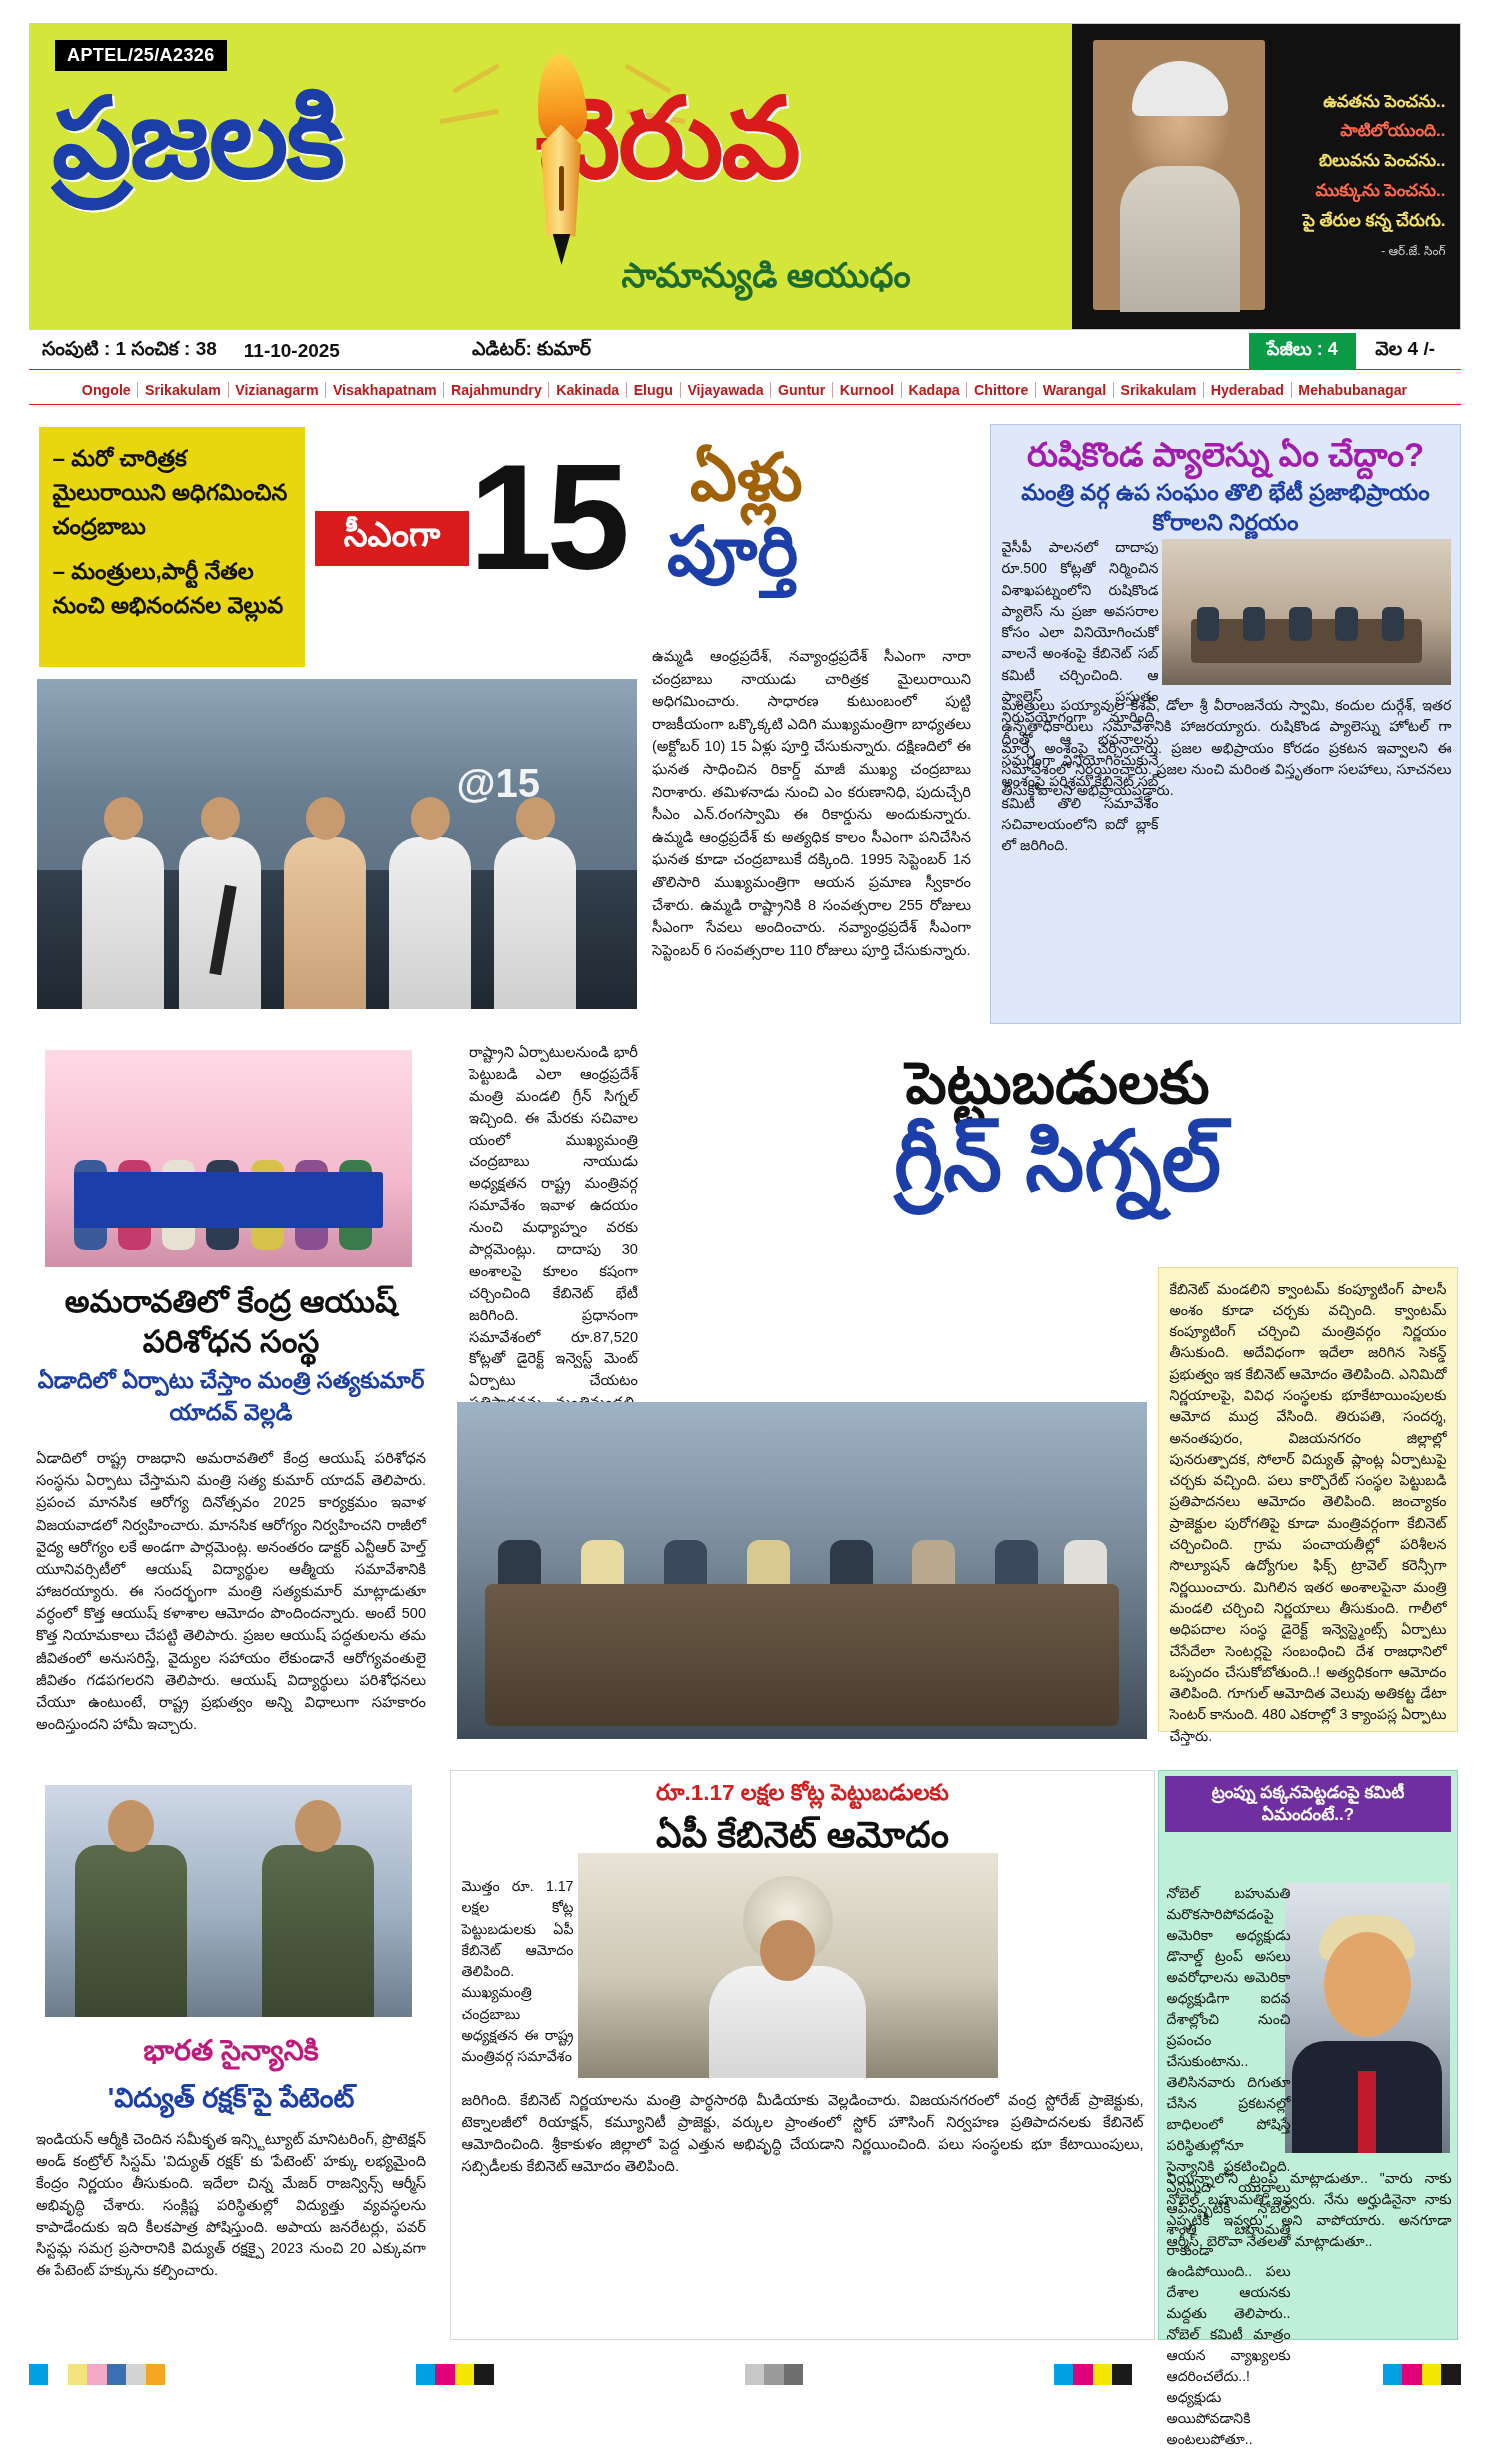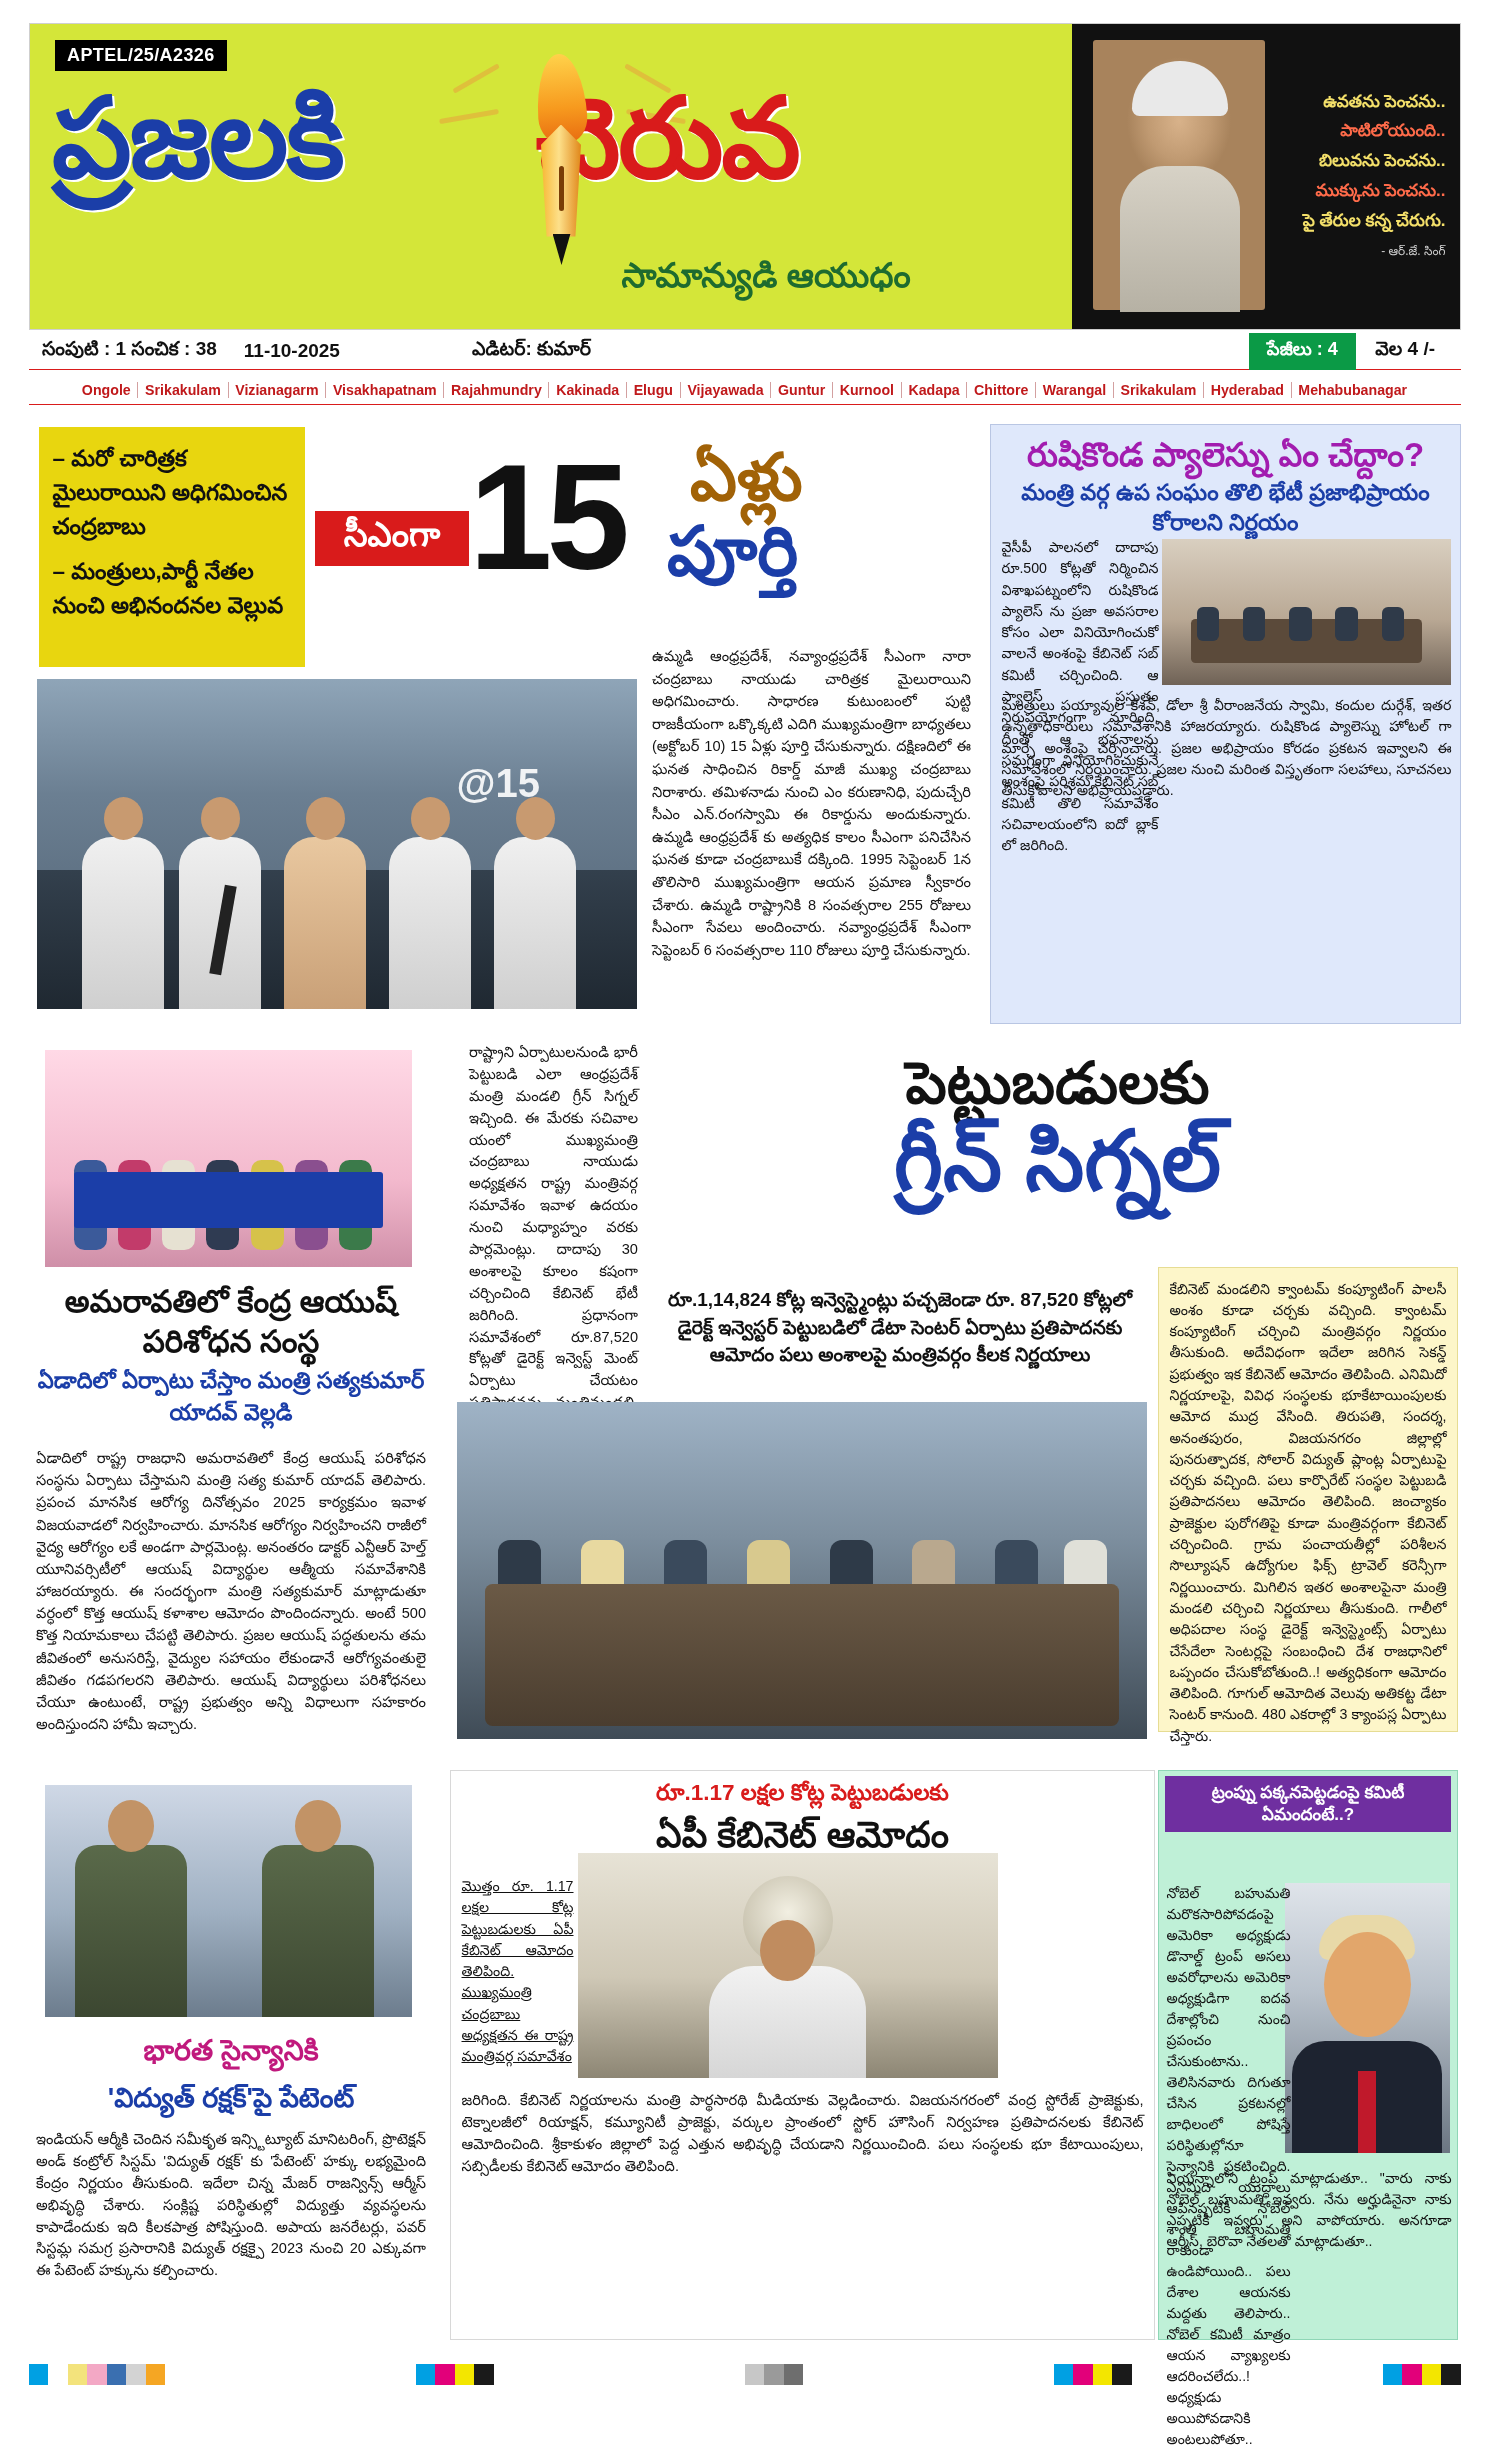--- a/index.html
+++ b/index.html
@@ -362,21 +362,21 @@
     margin-left: -79px;
     background: linear-gradient(180deg,#f2f2f2 0%, #d6d6d6 100%);
     border-radius: 45px 45px 0 0;
   }
   .apc-photo .spk-head {
     position: absolute; left: 50%; bottom: 97px; width: 55px; height: 61px;
     margin-left: -28px; border-radius: 50%; background: #c08c5f;
   }
   .apc-left {
     position: absolute; left: 10.5px; top: 105px; width: 112px;
-    font-size: 14.2px; line-height: 1.5; text-align: justify; color: #111; text-decoration: underline;
+    font-size: 14.2px; line-height: 1.5; text-align: justify; color: #111;
   }
   .apc-body {
     position: absolute; left: 10.5px; top: 319px; width: 682px;
     font-size: 14.6px; line-height: 1.5; text-align: justify; color: #111;
   }
 
   
   .trump {
     position: absolute; left: 1158px; top: 1770px; width: 300px; height: 570px;
     background: #bff0d7; border: 0.7px solid #8fd6b6;
@@ -559,21 +559,20 @@
   </div>
   <div class="ayush-h1">అమరావతిలో కేంద్ర ఆయుష్ పరిశోధన సంస్థ</div>
   <div class="ayush-h2">ఏడాదిలో ఏర్పాటు చేస్తాం మంత్రి సత్యకుమార్ యాదవ్ వెల్లడి</div>
   <div class="ayush-body">ఏడాదిలో రాష్ట్ర రాజధాని అమరావతిలో కేంద్ర ఆయుష్ పరిశోధన సంస్థను ఏర్పాటు చేస్తామని మంత్రి సత్య కుమార్ యాదవ్ తెలిపారు. ప్రపంచ మానసిక ఆరోగ్య దినోత్సవం 2025 కార్యక్రమం ఇవాళ విజయవాడలో నిర్వహించారు. మానసిక ఆరోగ్యం నిర్వహించని రాజీలో వైద్య ఆరోగ్యం లకే అండగా పార్లమెంట్ల. అనంతరం డాక్టర్ ఎన్టీఆర్ హెల్త్ యూనివర్సిటీలో ఆయుష్ విద్యార్థుల ఆత్మీయ సమావేశానికి హాజరయ్యారు. ఈ సందర్భంగా మంత్రి సత్యకుమార్ మాట్లాడుతూ వర్ధంలో కొత్త ఆయుష్ కళాశాల ఆమోదం పొందిందన్నారు. అంటే 500 కొత్త నియామకాలు చేపట్టి తెలిపారు. ప్రజల ఆయుష్ పద్ధతులను తమ జీవితంలో అనుసరిస్తే, వైద్యుల సహాయం లేకుండానే ఆరోగ్యవంతులై జీవితం గడపగలరని తెలిపారు. ఆయుష్ విద్యార్థులు పరిశోధనలు చేయూ ఉంటుంటే, రాష్ట్ర ప్రభుత్వం అన్ని విధాలుగా సహకారం అందిస్తుందని హామీ ఇచ్చారు.</div>
 
   <div class="invest-col">రాష్ట్రాని ఏర్పాటులనుండి భారీ పెట్టుబడి ఎలా ఆంధ్రప్రదేశ్ మంత్రి మండలి గ్రీన్ సిగ్నల్ ఇచ్చింది. ఈ మేరకు సచివాల యంలో ముఖ్యమంత్రి చంద్రబాబు నాయుడు అధ్యక్షతన రాష్ట్ర మంత్రివర్గ సమావేశం ఇవాళ ఉదయం నుంచి మధ్యాహ్నం వరకు పార్లమెంట్లు. దాదాపు 30 అంశాలపై కూలం కషంగా చర్చించింది కేబినెట్ భేటీ జరిగింది. ప్రధానంగా సమావేశంలో రూ.87,520 కోట్లతో డైరెక్ట్ ఇన్వెస్ట్ మెంట్ ఏర్పాటు చేయటం ప్రతిపాదనను మంత్రిమండలి. ఆమోద ముద్ర వేసింది. ఇక రాష్ట్రంలో కొత్తగా రూ.1,14,824 కోట్ల పెట్టుబడులకు కేబినెట్ గ్రీన్ సిగ్నల్ ఇచ్చింది. మొత్తం 26 ప్రాజెక్టుల ద్వారా 67,218 మందికి ఉద్యోగావకాశాలు లభించనున్నాయి.</div>
   <div class="green-signal">
     <div class="l1">పెట్టుబడులకు</div>
     <div class="l2">గ్రీన్ సిగ్నల్</div>
   </div>
-  <div class="gs-sub">రూ.1,14,824 కోట్ల ఇన్వెస్ట్మెంట్లు పచ్చజెండా రూ. 87,520 కోట్లలో డైరెక్ట్ ఇన్వెస్టర్ పెట్టుబడిలో డేటా సెంటర్ ఏర్పాటు ప్రతిపాదనకు ఆమోదం పలు అంశాలపై మంత్రివర్గం కీలక నిర్ణయాలు</div>
   <div class="yellowbox">కేబినెట్ మండలిని క్వాంటమ్ కంప్యూటింగ్ పాలసీ అంశం కూడా చర్చకు వచ్చింది. క్వాంటమ్ కంప్యూటింగ్ చర్చించి మంత్రివర్గం నిర్ణయం తీసుకుంది. అదేవిధంగా ఇదేలా జరిగిన సెకన్డ్ ప్రభుత్వం ఇక కేబినెట్ ఆమోదం తెలిపింది. ఎనిమిదో నిర్ణయాలపై, వివిధ సంస్థలకు భూకేటాయింపులకు ఆమోద ముద్ర వేసింది. తిరుపతి, సందర్శ, అనంతపురం, విజయనగరం జిల్లాల్లో పునరుత్పాదక, సోలార్ విద్యుత్ ప్లాంట్ల ఏర్పాటుపై చర్చకు వచ్చింది. పలు కార్పొరేట్ సంస్థల పెట్టుబడి ప్రతిపాదనలు ఆమోదం తెలిపింది. జంచ్యాకం ప్రాజెక్టుల పురోగతిపై కూడా మంత్రివర్గంగా కేబినెట్ చర్చించింది. గ్రామ పంచాయతీల్లో పరిశీలన సొల్యూషన్ ఉద్యోగుల ఫిక్స్ ట్రావెల్ కరెన్సీగా నిర్ణయించారు. మిగిలిన ఇతర అంశాలపైనా మంత్రి మండలి చర్చించి నిర్ణయాలు తీసుకుంది. గాలీలో అధిపదాల సంస్థ డైరెక్ట్ ఇన్వెస్ట్మెంట్స్ ఏర్పాటు చేసేదేలా సెంటర్లపై సంబంధించి దేశ రాజధానిలో ఒప్పందం చేసుకోబోతుంది..! అత్యధికంగా ఆమోదం తెలిపింది. గూగుల్ ఆమోదిత వెలువు అతికట్ట డేటా సెంటర్ కానుంది. 480 ఎకరాల్లో 3 క్యాంపస్ల ఏర్పాటు చేస్తారు.</div>
 
   <div class="photo-cab">
     <div class="pers" style="left:6%; background:#2e3a48;"></div>
     <div class="pers" style="left:18%; background:#e8d9a0;"></div>
     <div class="pers" style="left:30%; background:#3a4a5c;"></div>
     <div class="pers" style="left:42%; background:#d8c98e;"></div>
     <div class="pers" style="left:54%; background:#2e3a48;"></div>
     <div class="pers" style="left:66%; background:#b9a88e;"></div>
     <div class="pers" style="left:78%; background:#3a4a5c;"></div>

